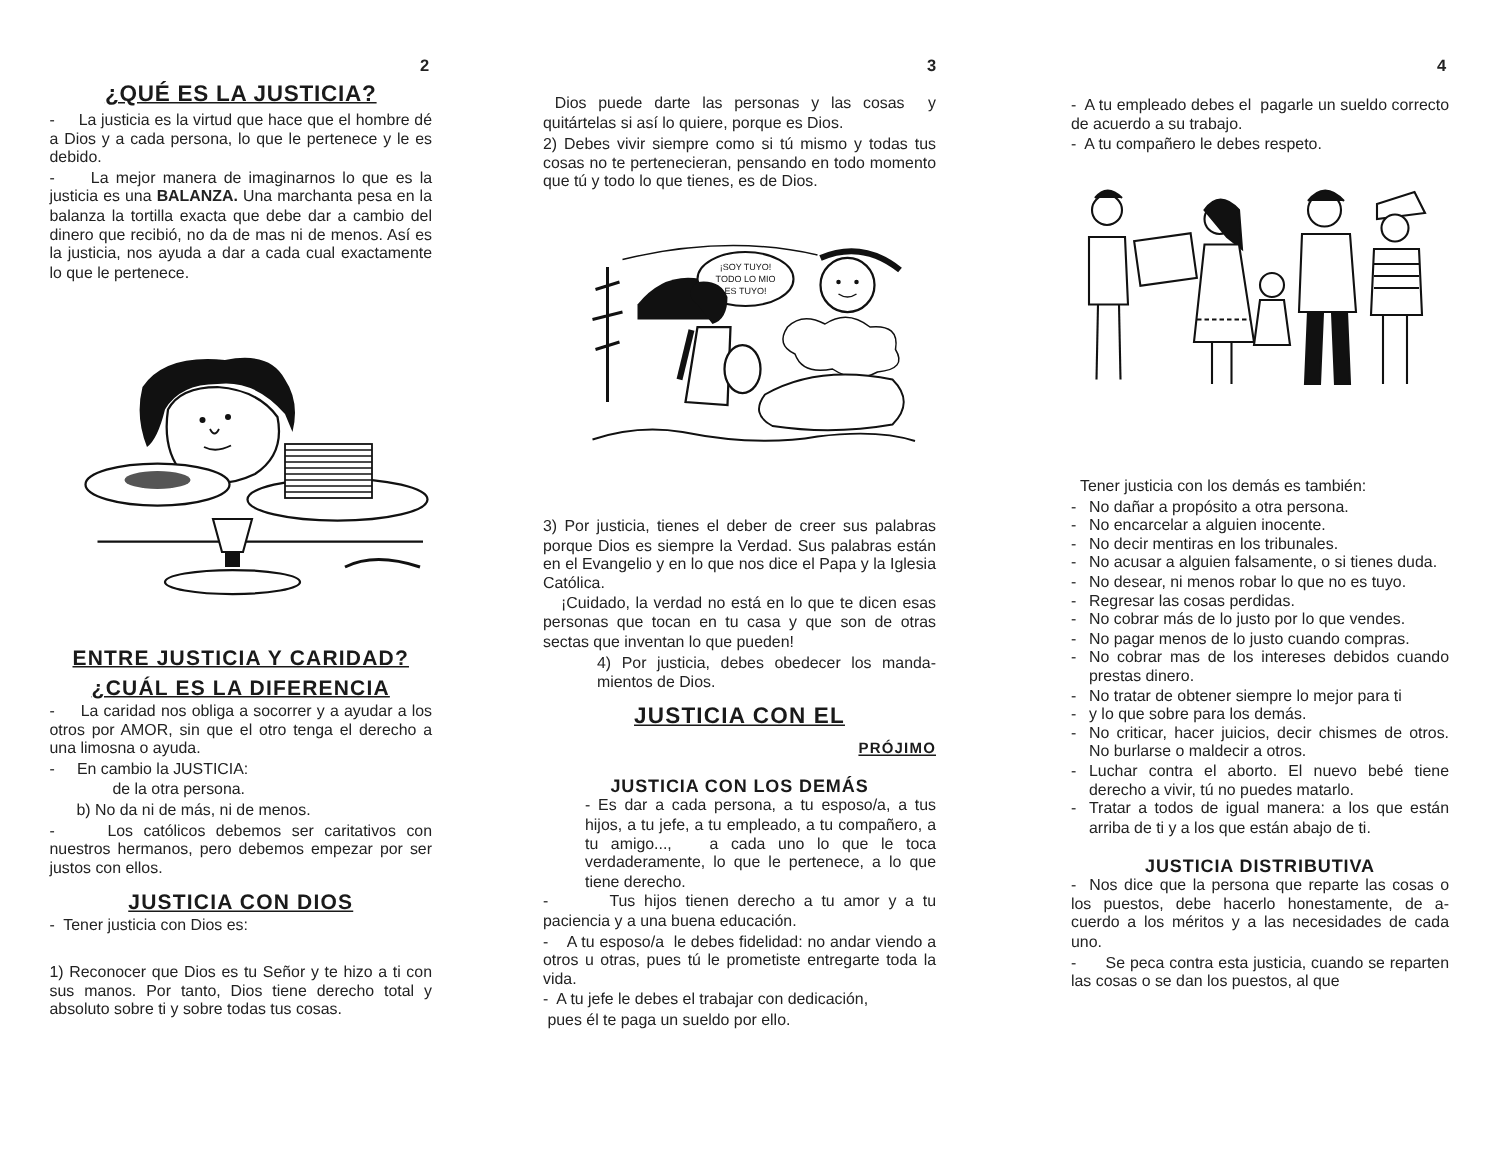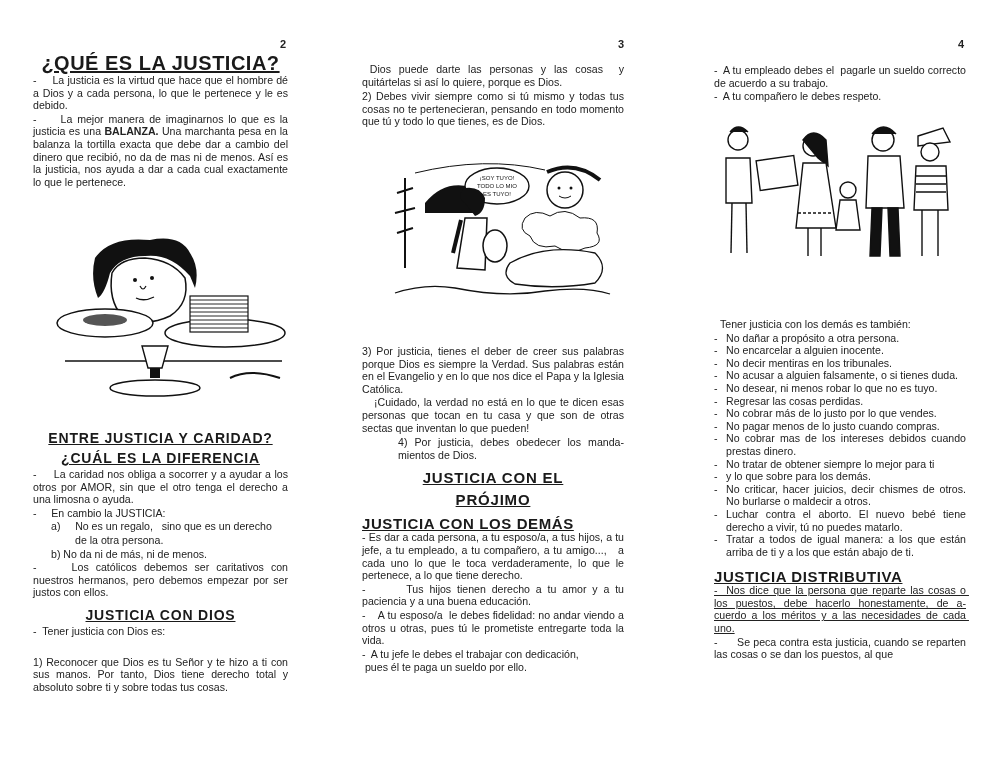--- a/index.html
+++ b/index.html
@@ -5,23 +5,23 @@
   * { box-sizing: border-box; margin: 0; padding: 0; }
   html, body { width: 1000px; height: 772px; background: #ffffff; overflow: hidden; }
   body { position: relative; font-family: "Liberation Sans", sans-serif; color: #222; font-size: 10.6px; line-height: 12.6px; }
   .page { position: absolute; top: 0; }
   .pnum { position: absolute; font-weight: bold; font-size: 11px; color: #222; }
   .col { position: absolute; }
   .p { text-align: justify; margin-bottom: 1px; }
   .p.left { text-align: left; }
   .ind { padding-left: 12px; }
   .ind2 { padding-left: 42px; }
-  .h1 { font-weight: bold; font-size: 20px; line-height: 22px; text-decoration: underline; text-align: center; letter-spacing: 0.5px; color: #1a1a1a; }
+  .h1 { font-weight: bold; font-size: 15px; line-height: 22px; text-decoration: underline; text-align: center; letter-spacing: 0.5px; color: #1a1a1a; }
   .h2 { font-weight: bold; font-size: 14px; line-height: 20px; text-decoration: underline; text-align: center; letter-spacing: 0.8px; color: #1a1a1a; }
-  .h3 { font-weight: bold; font-size: 15px; line-height: 14px; text-decoration: underline; letter-spacing: 0.6px; color: #1a1a1a; }
+  .h3 { font-weight: bold; font-size: 12px; line-height: 14px; text-align: center; letter-spacing: 0.6px; color: #1a1a1a; }
   .li { display: flex; }
   .li .dash { width: 12px; flex: 0 0 12px; }
   .li .txt { flex: 1; text-align: justify; }
   .illus { position: absolute; }
   b { font-weight: bold; }
 </style>
 </head>
 <body>
 
 <div class="page" style="left:0;width:333px;height:772px;">
@@ -64,21 +64,20 @@
       <ellipse cx="105" cy="160" rx="45" ry="8" fill="#fff" stroke="#111" stroke-width="1.5"></ellipse>
       <path d="M180 150 Q200 140 230 150" fill="none" stroke="#111" stroke-width="2"></path>
     </svg>
   </div>
 
   <div class="col" style="left:33px;top:428px;width:255px;">
     <div class="h2">ENTRE JUSTICIA Y CARIDAD?</div>
     <div class="h2">¿CUÁL ES LA DIFERENCIA</div>
     <div class="p"><span style="white-space:pre">-     </span><span>La caridad nos obliga a socorrer y  a ayudar a los otros por AMOR,  sin que el otro tenga el derecho a una limosna o ayuda.</span></div>
     <div class="p left"><span style="white-space:pre">-     </span><span>En cambio la JUSTICIA:</span></div>
-    <div class="p" style="white-space:pre-wrap;padding-left:18px;text-indent:0;">a)     No es un regalo,   sino que es un derecho</div>
     <div class="p left ind2">de la otra persona.</div>
     <div class="p left" style="padding-left:18px;">b)   No da ni de más, ni de menos.</div>
     <div class="p"><span style="white-space:pre">-     </span><span>Los católicos debemos ser caritativos con nuestros hermanos, pero debemos empezar por ser justos con ellos.</span></div>
     <div class="h2" style="margin-top:6px;">JUSTICIA CON DIOS</div>
     <div class="p left" style="white-space:pre-wrap;">-  Tener justicia con Dios es:</div>
     <div class="p" style="margin-top:18px;">1) Reconocer que Dios es tu Señor y te hizo a ti con  sus manos. Por tanto, Dios tiene derecho total y absoluto sobre ti y sobre todas tus cosas.</div>
   </div>
 </div>
 
 <div class="page" style="left:333px;width:333px;height:772px;">
@@ -110,23 +109,23 @@
       <path d="M125 105 Q160 85 210 95 Q225 110 210 125 Q170 132 130 126 Q115 118 125 105Z" fill="#fff" stroke="#111" stroke-width="1.3"></path>
       <path d="M10 135 Q40 125 70 130 Q120 140 160 133 Q200 128 225 136" stroke="#111" fill="none" stroke-width="1.3"></path>
     </svg>
   </div>
 
   <div class="col" style="left:29px;top:345px;width:262px;">
     <div class="p">3) Por justicia, tienes el deber de creer sus palabras porque Dios es siempre la Verdad. Sus palabras están en el Evangelio y en lo que nos dice  el Papa y la Iglesia Católica.</div>
     <div class="p ind" style="text-indent:12px;padding-left:0;">¡Cuidado, la verdad no está en lo que te dicen esas personas que tocan en tu casa y que son de otras sectas que inventan lo que pueden!</div>
     <div class="p" style="margin-top:2px;margin-left:36px;">4) Por justicia, debes obedecer los manda-mientos de Dios.</div>
     <div class="h2" style="margin-top:6px;font-size:15px;line-height:22px;">JUSTICIA CON EL</div>
-    <div class="h2" style="font-size:15px;line-height:22px;">PRÓJIMO</div>
+    <div class="h2" style="font-size:10px;line-height:22px;text-align:right;">PRÓJIMO</div>
     <div class="h3" style="margin-top:6px;">JUSTICIA CON LOS DEMÁS</div>
-    <div class="p" style="white-space:pre-wrap;">- Es dar a cada persona, a tu esposo/a, a tus hijos, a tu jefe, a tu empleado, a tu compañero, a tu amigo...,   a cada uno lo que le toca verdaderamente, lo que le pertenece, a lo que tiene derecho.</div>
+    <div class="p" style="white-space:pre-wrap;margin-left:28px;">- Es dar a cada persona, a tu esposo/a, a tus hijos, a tu jefe, a tu empleado, a tu compañero, a tu amigo...,   a cada uno lo que le toca verdaderamente, lo que le pertenece, a lo que tiene derecho.</div>
     <div class="p" style="white-space:pre-wrap;">-       Tus hijos tienen derecho a tu amor y a tu paciencia y a una buena educación.</div>
     <div class="p" style="white-space:pre-wrap;">-    A tu esposo/a  le debes fidelidad: no andar viendo a otros u otras, pues tú le prometiste entregarte toda la vida.</div>
     <div class="p left" style="white-space:pre-wrap;">-  A tu jefe le debes el trabajar con dedicación,</div>
     <div class="p left" style="white-space:pre-wrap;"> pues él te paga un sueldo por ello.</div>
   </div>
 </div>
 
 <div class="page" style="left:666px;width:334px;height:772px;">
   <div class="pnum" style="left:292px;top:38px;">4</div>
   <div class="col" style="left:48px;top:64px;width:252px;">
@@ -218,16 +217,16 @@
       </div>
     <div class="li">
         <span class="dash">-</span>
         <span class="txt">Luchar contra el aborto.  El nuevo bebé tiene derecho a vivir, tú no puedes matarlo.</span>
       </div>
     <div class="li">
         <span class="dash">-</span>
         <span class="txt">Tratar a todos de igual manera:  a los que están arriba de ti y a los que están abajo de ti.</span>
       </div>
     <div class="h3" style="margin-top:12px;">JUSTICIA DISTRIBUTIVA</div>
-    <div class="p" style="white-space:pre-wrap;text-decoration:underline;">-  Nos dice que la persona que reparte las cosas o los puestos, debe hacerlo honestamente, de a-cuerdo a los méritos y a las necesidades de cada uno.</div>
+    <div class="p" style="white-space:pre-wrap;">-  Nos dice que la persona que reparte las cosas o los puestos, debe hacerlo honestamente, de a-cuerdo a los méritos y a las necesidades de cada uno.</div>
     <div class="p" style="white-space:pre-wrap;">-      Se peca contra esta justicia, cuando se reparten las cosas o se dan los puestos, al que</div>
   </div>
 </div>
 
 </body></html>

